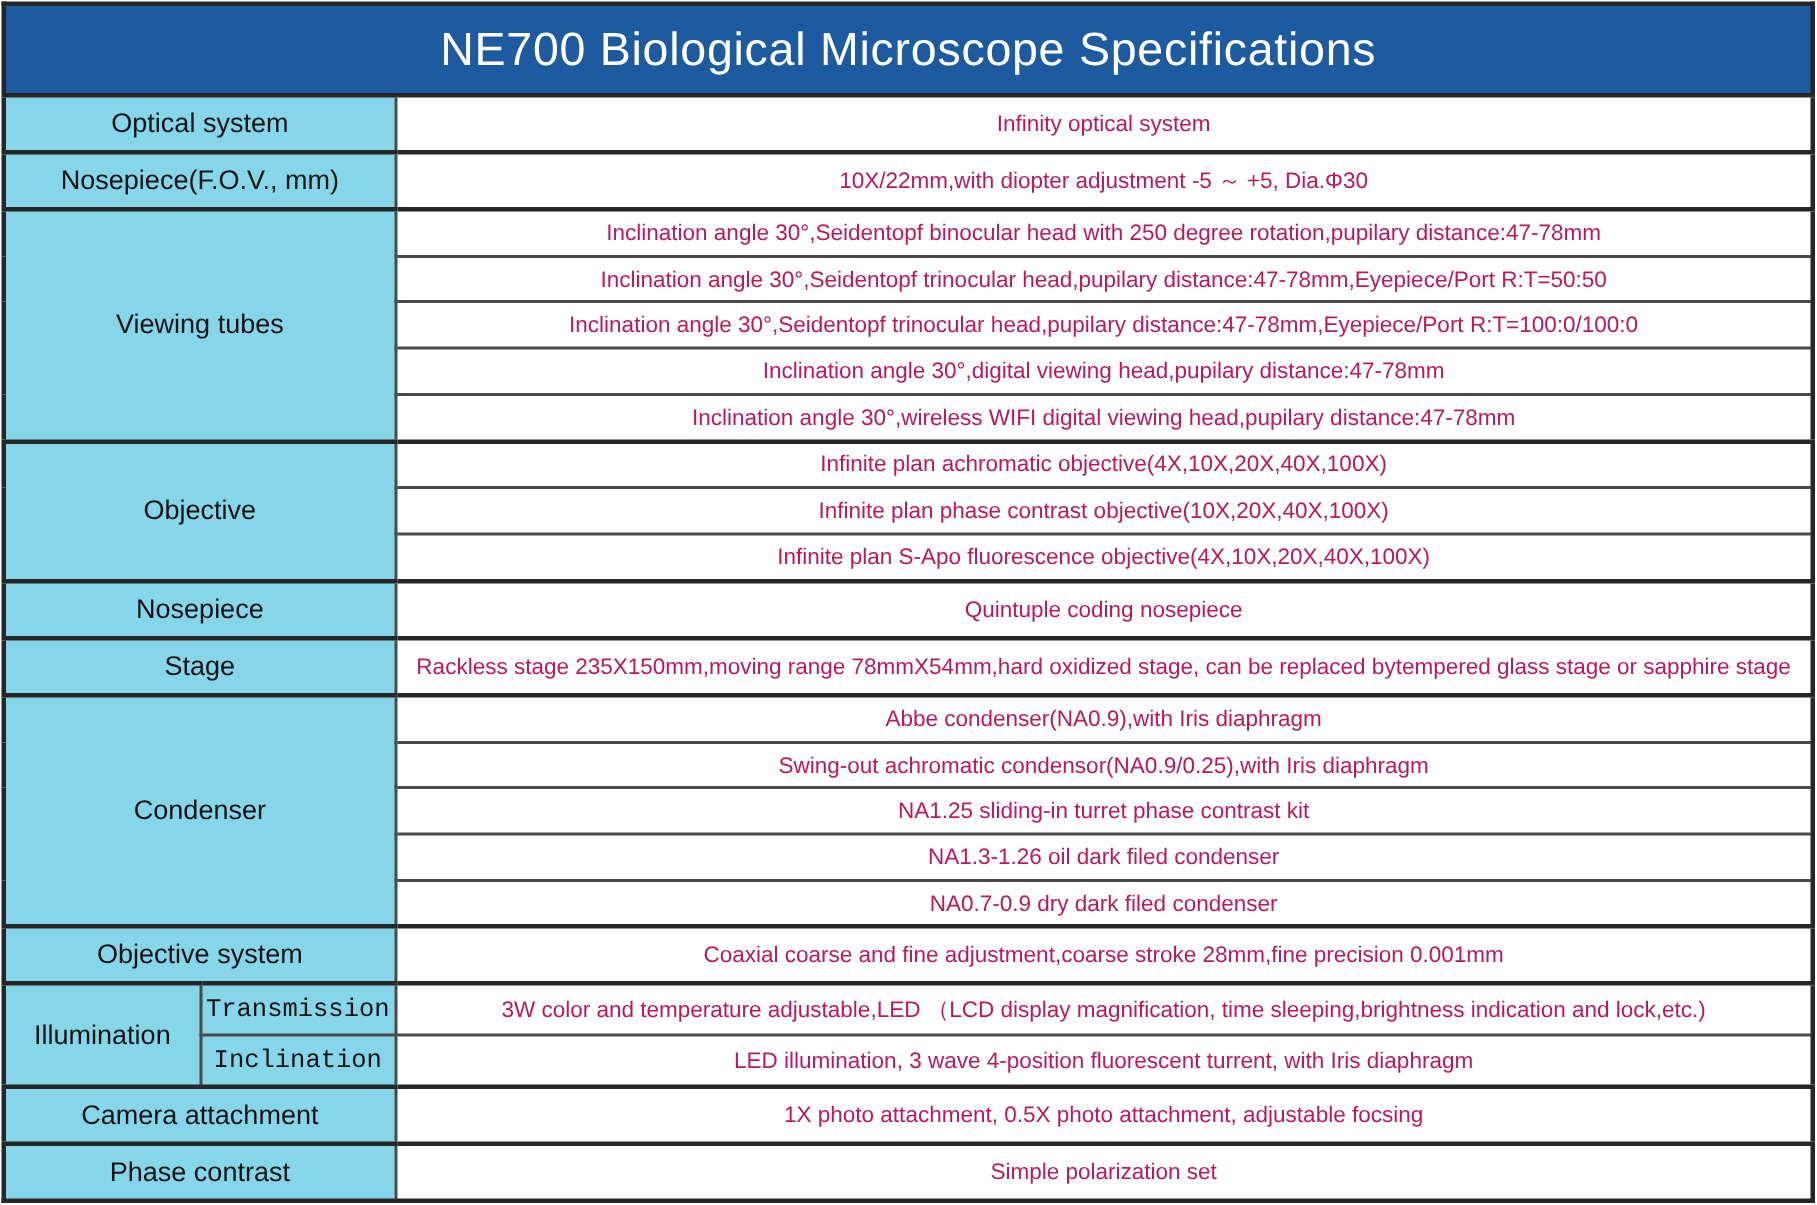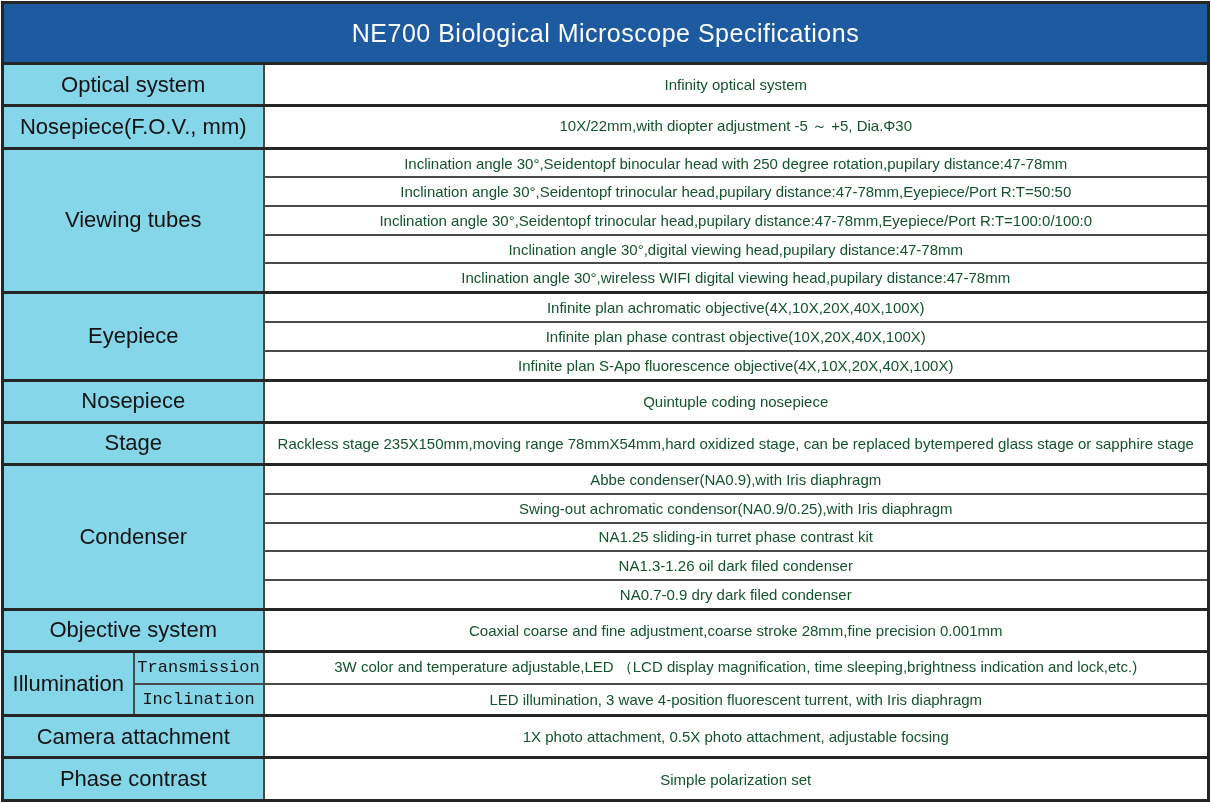--- a/index.html
+++ b/index.html
@@ -26,50 +26,50 @@
   table.spec, table.spec th, table.spec td {
     border: 2px solid #4a4a4a;
   }
   table.spec {
     border: 3px solid #262626;
   }
   th.title-cell {
     height: 56px;
     background: #1d5aa0;
     color: #ffffff;
-    font-size: 25px;
+    font-size: 31px;
     font-weight: 400;
     letter-spacing: 0.5px;
     border: 3px solid #262626;
     text-align: center;
     vertical-align: middle;
   }
   tr.g > td {
     border-top: 3px solid #262626;
   }
   td.label, td.sublabel {
     background: #85d6e8;
     color: #131313;
     text-align: center;
     vertical-align: middle;
-    font-size: 22px;
+    font-size: 18px;
     border-left: 3px solid #262626;
   }
   td.label {
     border-right: 2px solid #262626;
   }
   td.sublabel {
     font-size: 17px;
     border-left: 2px solid #262626;
     border-right: 2px solid #262626;
     font-family: Liberation Mono, monospace;
   }
   td.val {
     background: #ffffff;
-    color: #14532d;
+    color: #be185d;
     text-align: center;
     vertical-align: middle;
     font-size: 15px;
     white-space: nowrap;
     overflow: hidden;
     border-right: 3px solid #262626;
   }
 </style>
 </head>
 <body>
@@ -108,21 +108,21 @@
       <td class="val">Inclination angle 30°,Seidentopf trinocular head,pupilary distance:47-78mm,Eyepiece/Port R:T=100:0/100:0</td>
     </tr>
     <tr>
       <td class="val">Inclination angle 30°,digital viewing head,pupilary distance:47-78mm</td>
     </tr>
     <tr>
       <td class="val">Inclination angle 30°,wireless WIFI digital viewing head,pupilary distance:47-78mm</td>
     </tr>
 
     <tr class="g">
-      <td class="label" colspan="2" rowspan="3">Eyepiece</td>
+      <td class="label" colspan="2" rowspan="3">Objective</td>
       <td class="val">Infinite plan achromatic objective(4X,10X,20X,40X,100X)</td>
     </tr>
     <tr>
       <td class="val">Infinite plan phase contrast objective(10X,20X,40X,100X)</td>
     </tr>
     <tr>
       <td class="val">Infinite plan S-Apo fluorescence objective(4X,10X,20X,40X,100X)</td>
     </tr>
 
     <tr class="g">

